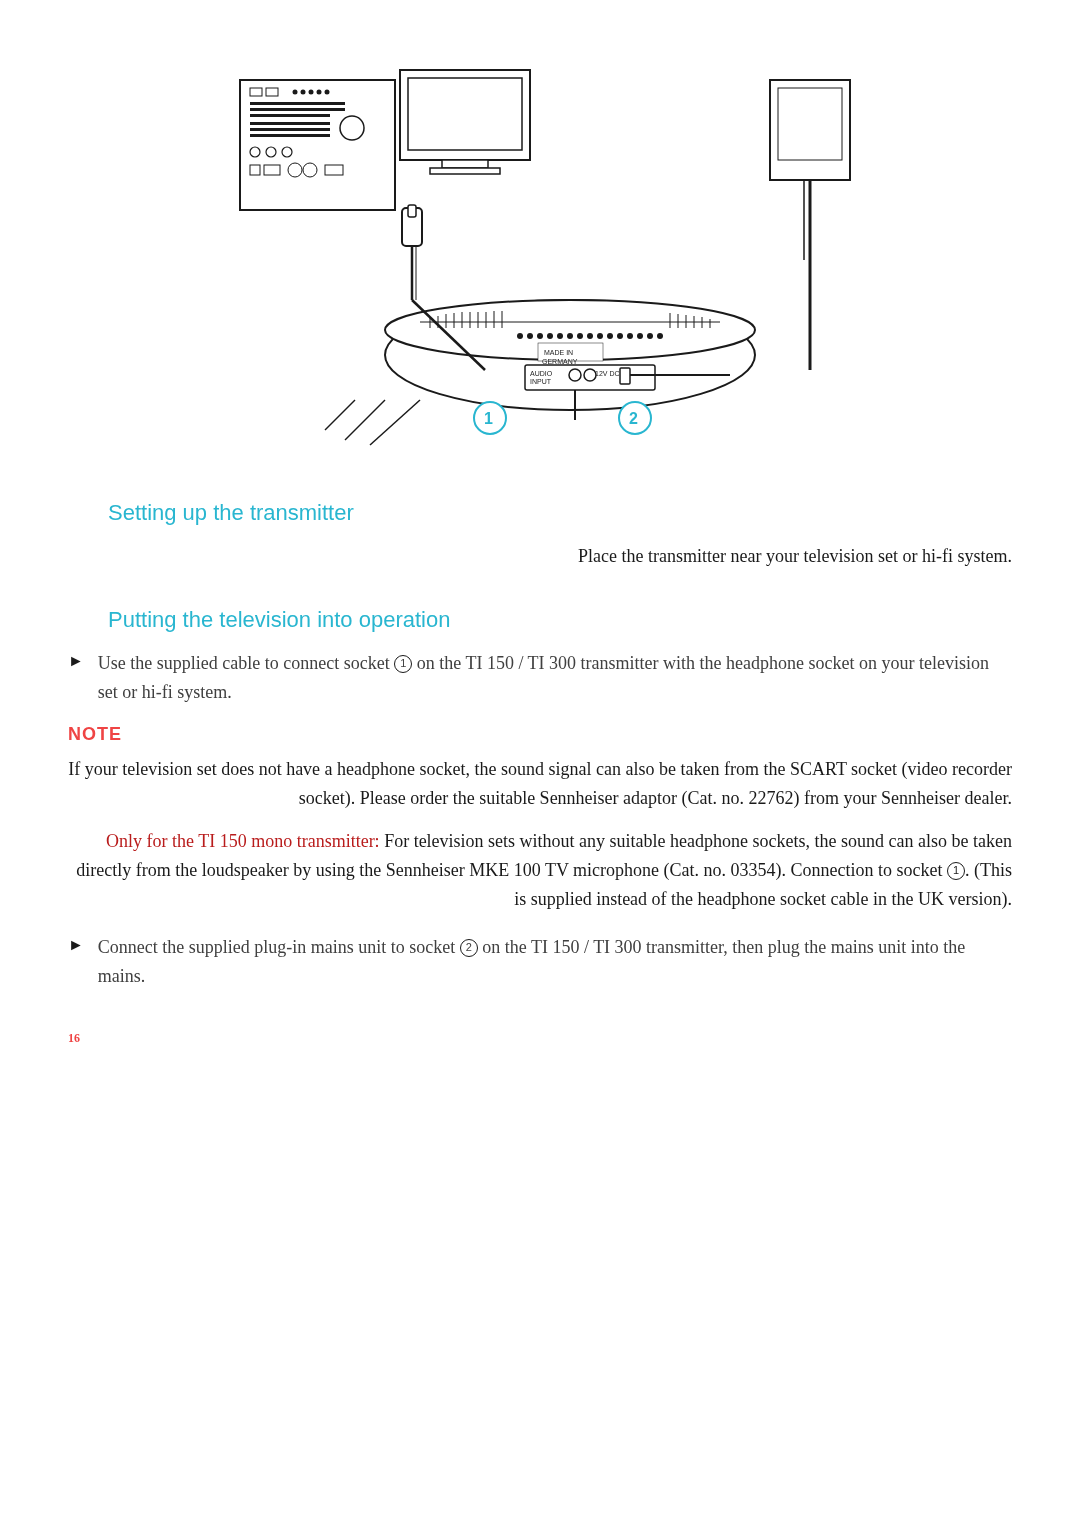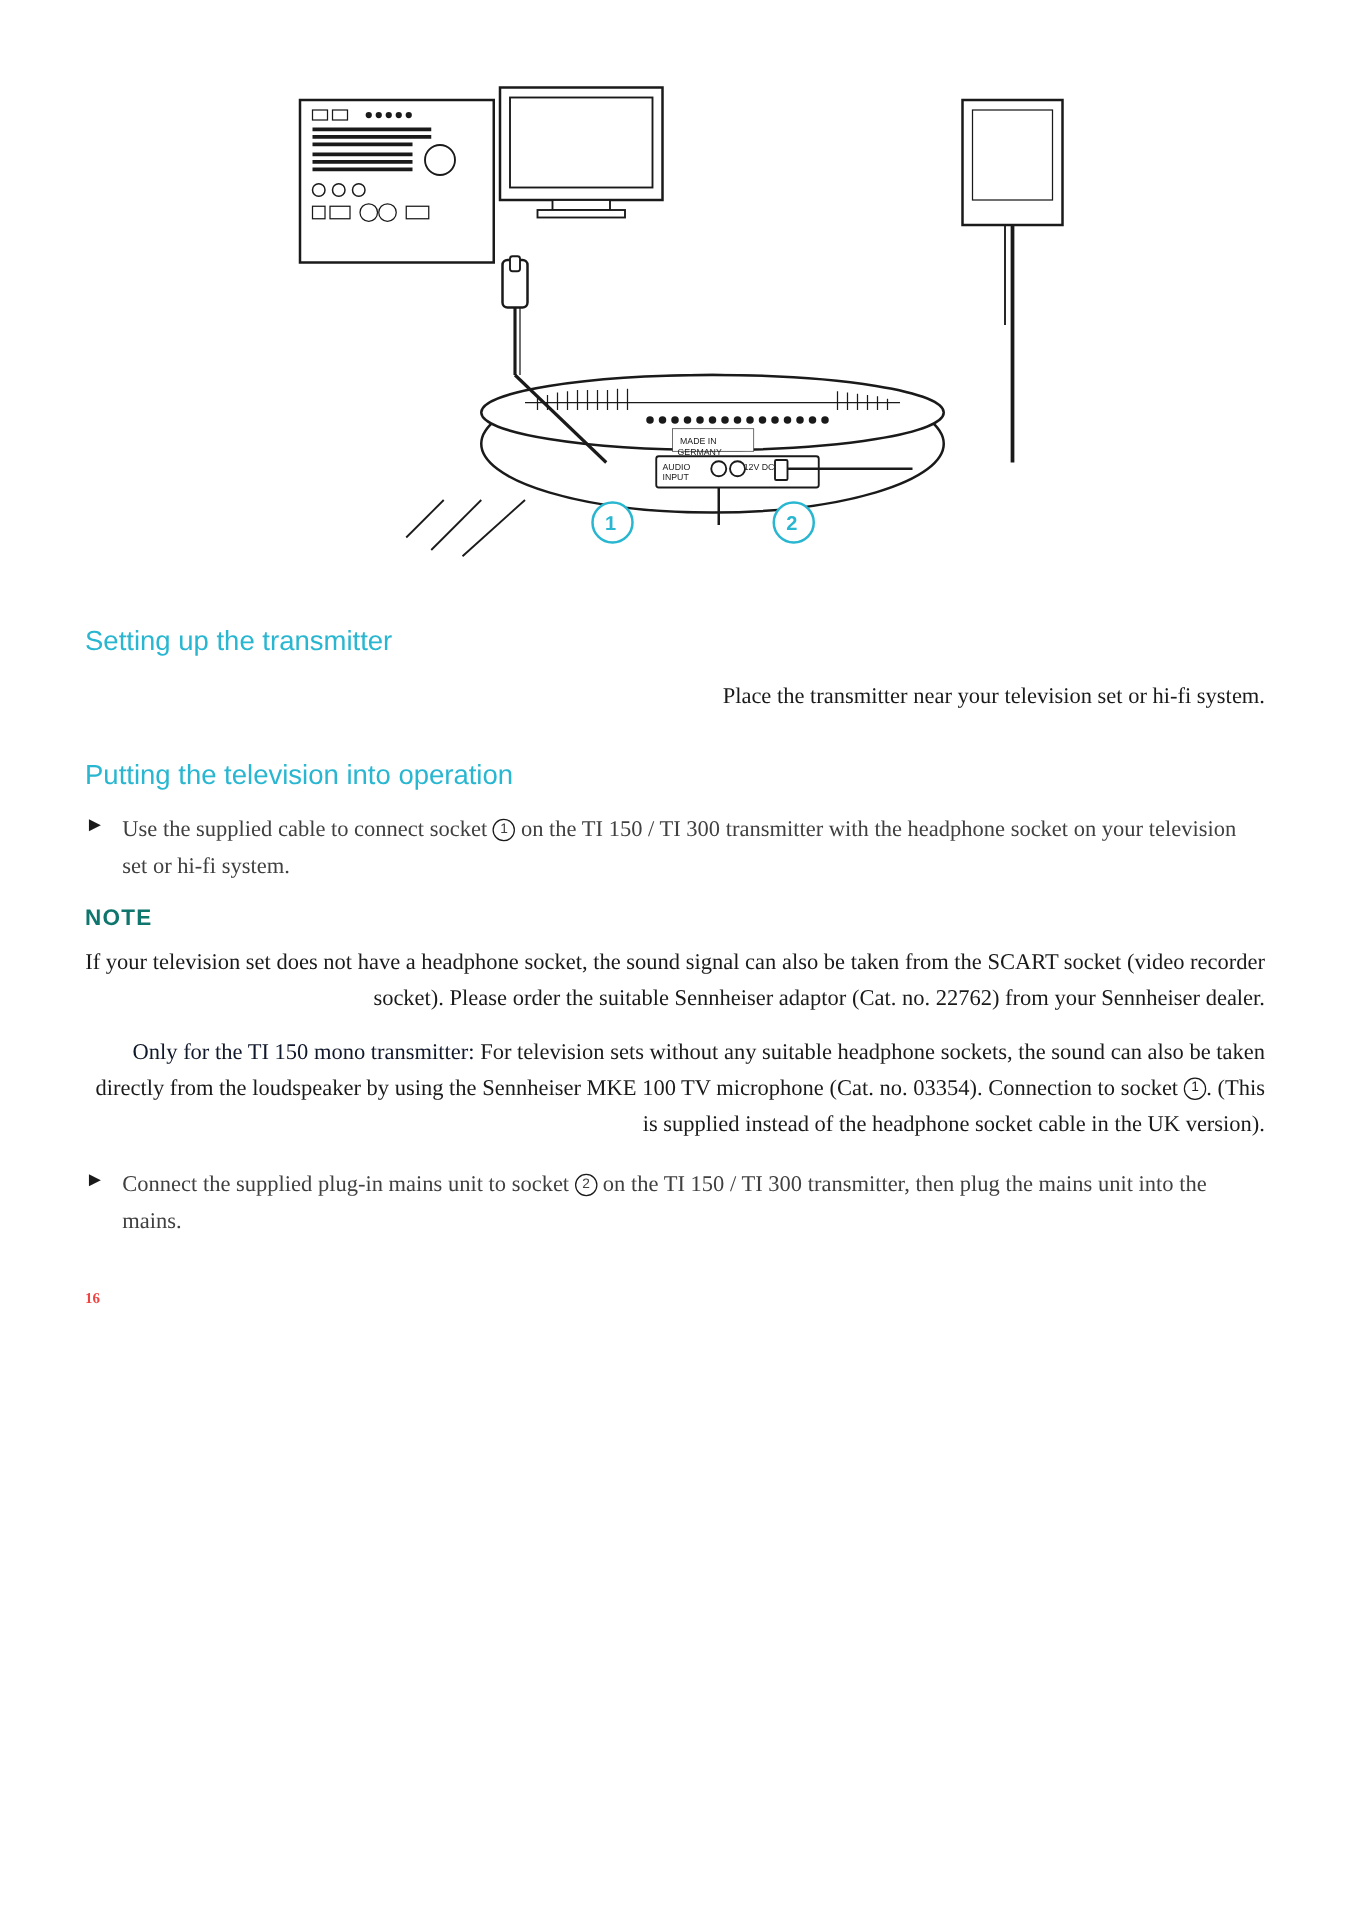--- a/index.html
+++ b/index.html
@@ -27,20 +27,21 @@
       width: 720px;
       height: 400px;
     }
 
     .section-heading {
       font-family: 'Arial', sans-serif;
       font-size: 22px;
       color: #29b6d0;
       font-weight: normal;
       margin-bottom: 16px;
+      margin-left: 40px;
     }
 
     .body-text {
       font-size: 18px;
       line-height: 1.6;
       color: #1a1a1a;
       margin-bottom: 14px;
       text-align: right;
     }
 
@@ -64,32 +65,32 @@
 
     .bullet-text {
       font-size: 18px;
       line-height: 1.6;
       color: #404040;
     }
 
     .note-heading {
       font-family: 'Arial', sans-serif;
       font-size: 18px;
-      color: #0f766e;
+      color: #ef4444;
       font-weight: bold;
       margin-bottom: 10px;
       letter-spacing: 1px;
     }
 
     .note-block {
       margin-bottom: 20px;
     }
 
     .highlight-text {
-      color: #0f172a;
+      color: #b91c1c;
     }
 
     .circle-num {
       display: inline-flex;
       align-items: center;
       justify-content: center;
       width: 18px;
       height: 18px;
       border: 1.5px solid #1a1a1a;
       border-radius: 50%;

